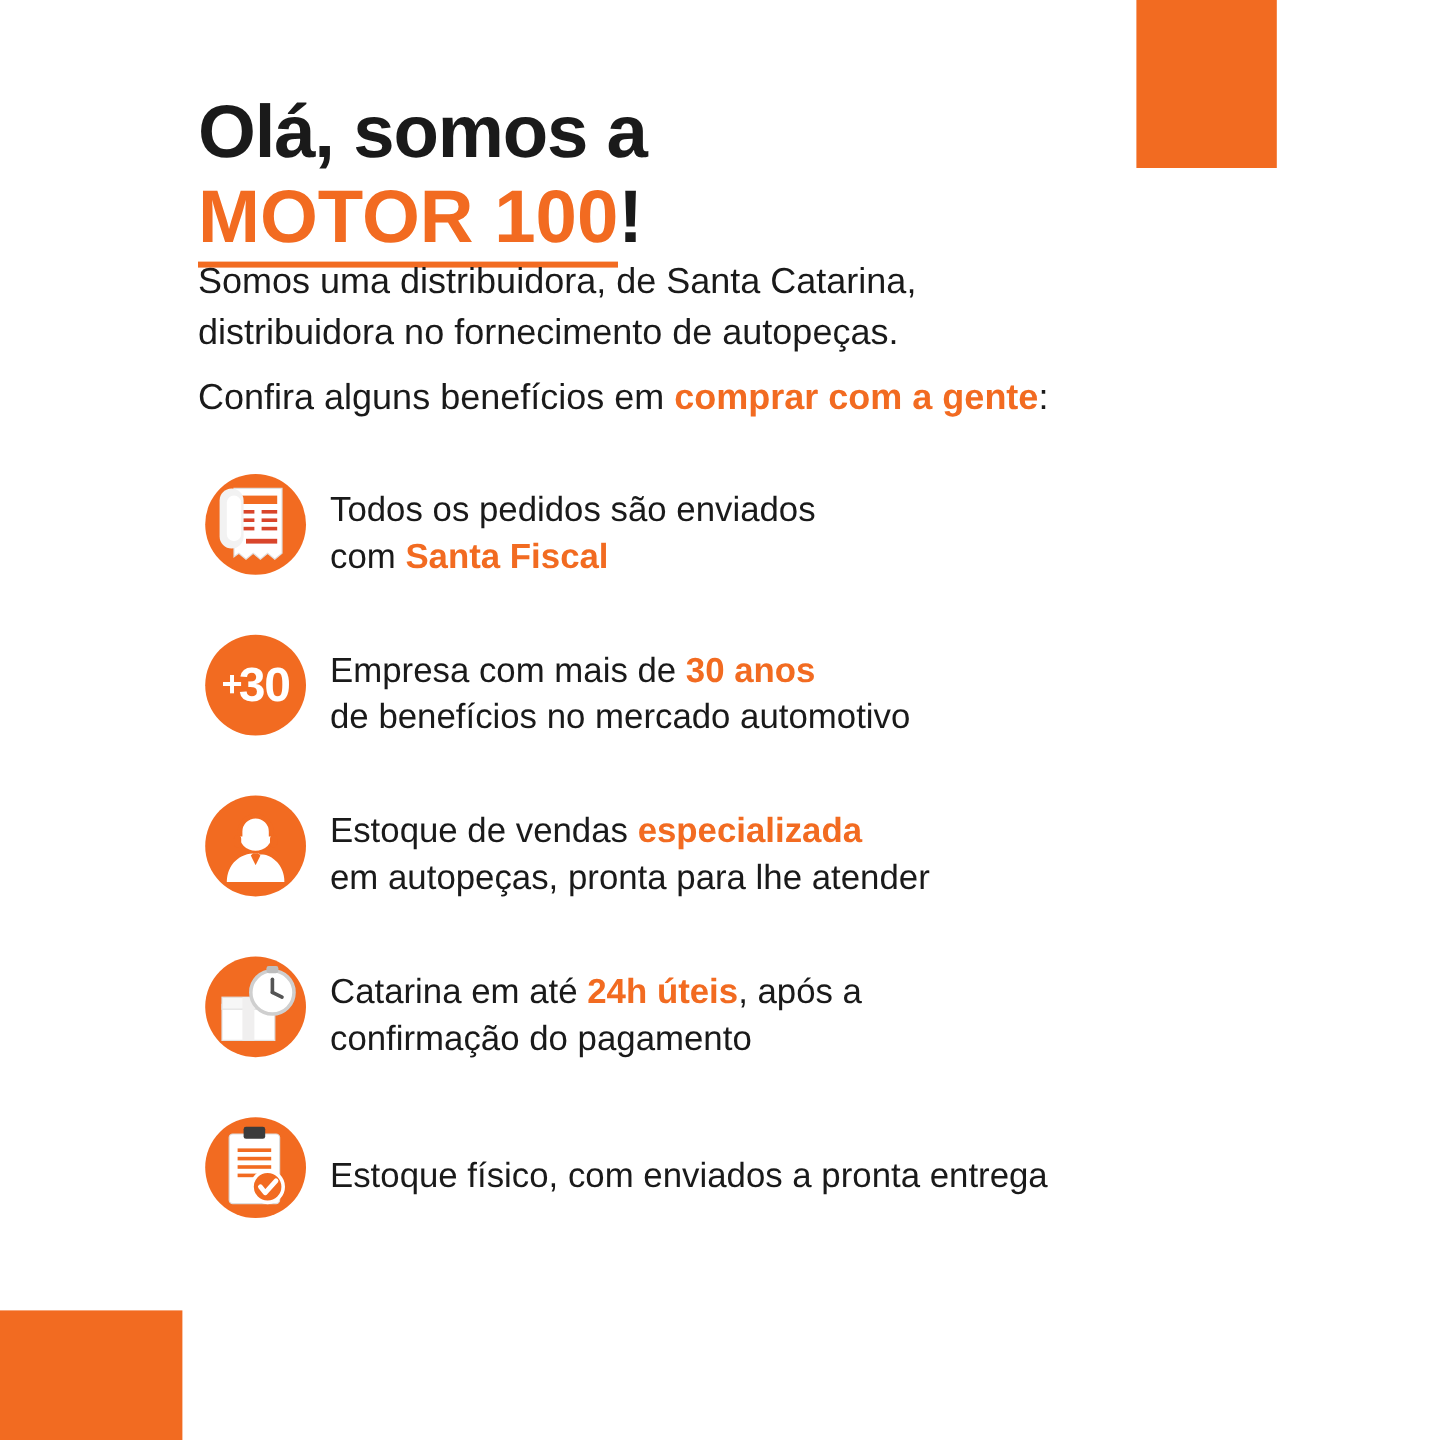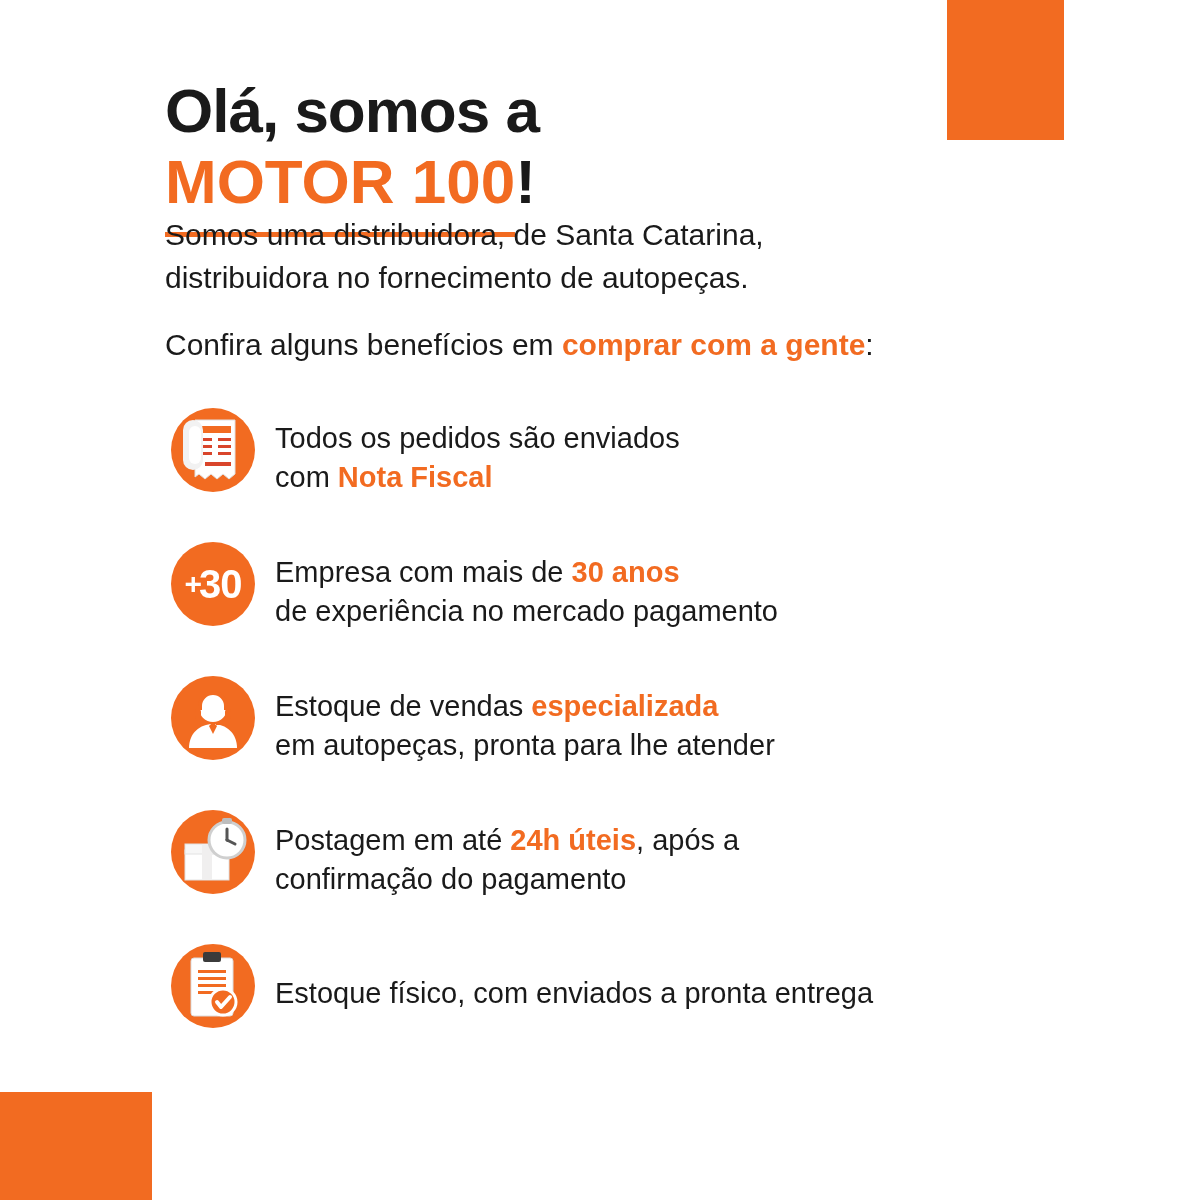--- a/index.html
+++ b/index.html
@@ -43,31 +43,31 @@
     margin-top: 6px;
     font-size: 62px;
     font-weight: bold;
     color: #1a1a1a;
     letter-spacing: 0px;
     line-height: 1.05;
   }
   .brand-name {
     color: #f26b21;
     border-bottom: 5px solid #f26b21;
-    padding-bottom: 16px;
+    padding-bottom: 2px;
   }
 
   .intro {
     font-size: 30px;
     color: #1a1a1a;
     line-height: 1.42;
   }
 
   .benefits-lead {
-    margin-top: 29px;
+    margin-top: 16px;
     font-size: 30px;
     color: #1a1a1a;
   }
   .benefits-lead .hl { color: #f26b21; font-weight: bold; }
 
   .benefit-list {
     margin-top: 40px;
     list-style: none;
   }
   .benefit {
@@ -154,35 +154,35 @@
             <rect x="53" y="43" width="13" height="3" fill="#d9452b"></rect>
             <rect x="34" y="50" width="13" height="3" fill="#d9452b"></rect>
             <rect x="53" y="50" width="13" height="3" fill="#d9452b"></rect>
             <rect x="40" y="60" width="26" height="4" fill="#d9452b"></rect>
             <path d="M18 28 a10 10 0 0 1 20 0 v30 a10 10 0 0 1 -20 0 z" fill="#f2f2f2"></path>
             <path d="M24 30 a6 6 0 0 1 12 0 v26 a6 6 0 0 1 -12 0 z" fill="#ffffff"></path>
           </svg>
         </div>
         <div class="benefit-text">
           <span>Todos os pedidos são enviados</span><br>
-          <span>com </span><span class="hl">Nota Fiscal</span>
+          <span>com </span><span class="hl">Santa Fiscal</span>
         </div>
       </li>
 
       <li class="benefit">
         <div class="benefit-icon">
           <div class="circle"></div>
           <div class="badge-30">
             <span class="plus">+</span>
               <span>30</span>
           </div>
         </div>
         <div class="benefit-text">
           <span>Empresa com mais de </span><span class="hl">30 anos</span><br>
-          <span>de experiência no mercado pagamento</span>
+          <span>de benefícios no mercado automotivo</span>
         </div>
       </li>
 
       <li class="benefit">
         <div class="benefit-icon">
           <div class="circle"></div>
           <svg class="icon-svg" viewBox="0 0 96 96">
             <circle cx="48" cy="38" r="14" fill="#ffffff"></circle>
             <path d="M24 78 c0 -15 11 -24 24 -24 s24 9 24 24 z" fill="#ffffff"></path>
             <path d="M33 36 a15 15 0 0 1 30 0 v4 h-4 v-4 a11 11 0 0 0 -22 0 v4 h-4 z" fill="#f26b21"></path>
@@ -205,21 +205,21 @@
             <rect x="20" y="46" width="44" height="30" fill="#ffffff" stroke="#e2e2e2"></rect>
             <rect x="20" y="40" width="44" height="10" fill="#f7f7f7" stroke="#e2e2e2"></rect>
             <rect x="37" y="40" width="10" height="36" fill="#f0efef"></rect>
             <circle cx="62" cy="36" r="18" fill="#ffffff" stroke="#cfcfcf" stroke-width="3"></circle>
             <rect x="57" y="14" width="10" height="6" rx="2" fill="#bdbdbd"></rect>
             <line x1="62" y1="36" x2="62" y2="25" stroke="#555" stroke-width="3" stroke-linecap="round"></line>
             <line x1="62" y1="36" x2="70" y2="40" stroke="#555" stroke-width="3" stroke-linecap="round"></line>
           </svg>
         </div>
         <div class="benefit-text">
-          <span>Postagem em até </span><span class="hl">24h úteis</span><span>, após a</span><br>
+          <span>Catarina em até </span><span class="hl">24h úteis</span><span>, após a</span><br>
           <span>confirmação do pagamento</span>
         </div>
       </li>
 
       <li class="benefit">
         <div class="benefit-icon">
           <div class="circle"></div>
           <svg class="icon-svg" viewBox="0 0 96 96">
             <rect x="26" y="20" width="42" height="58" rx="3" fill="#ffffff" stroke="#dddddd"></rect>
             <rect x="38" y="14" width="18" height="10" rx="2" fill="#3b3b3b"></rect>

